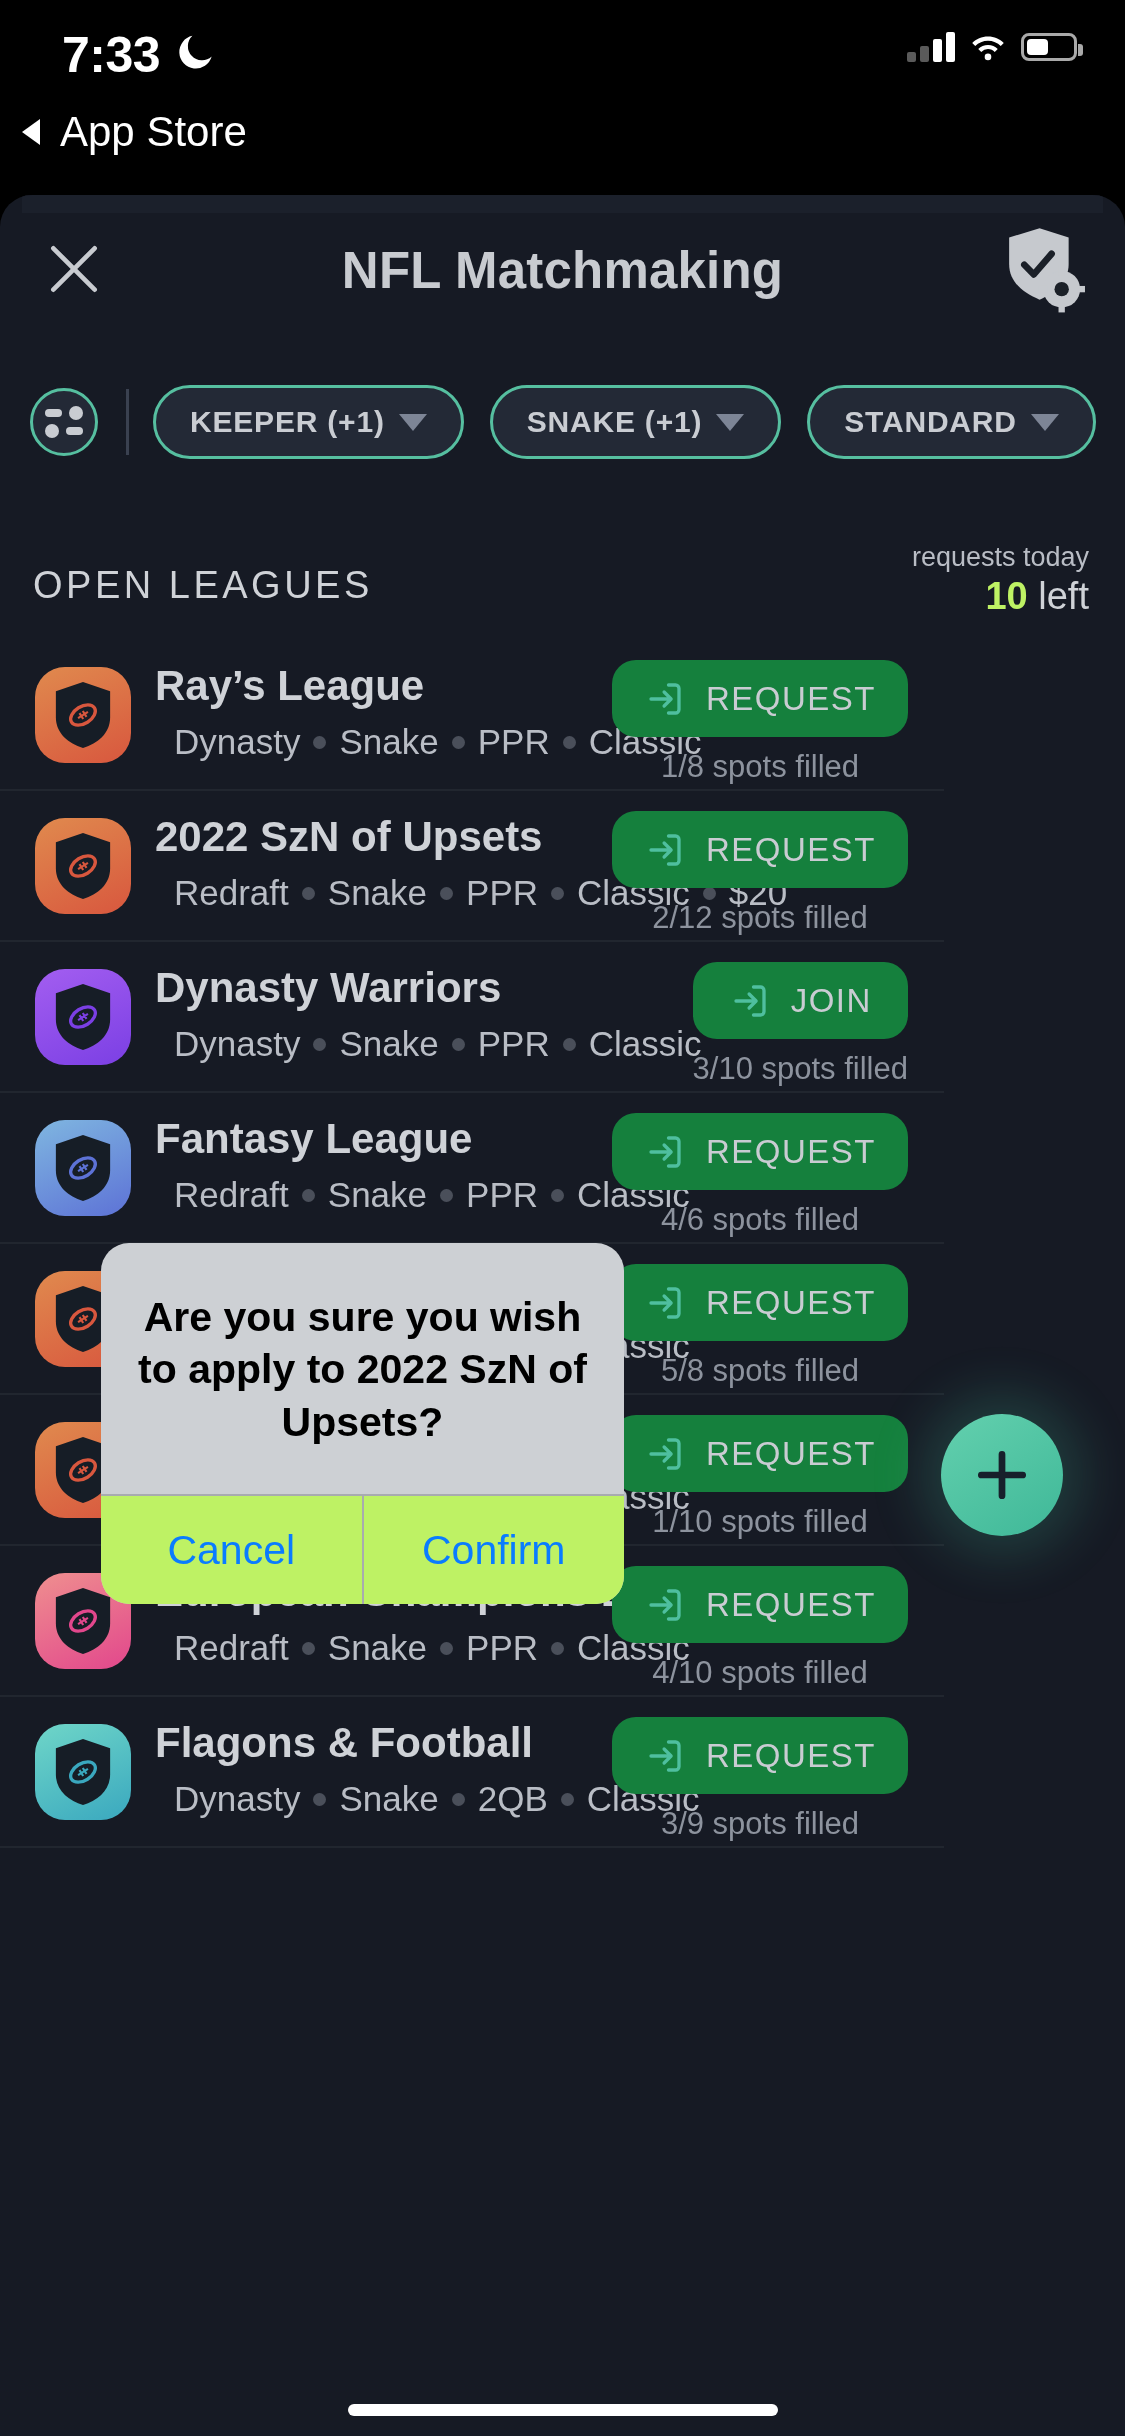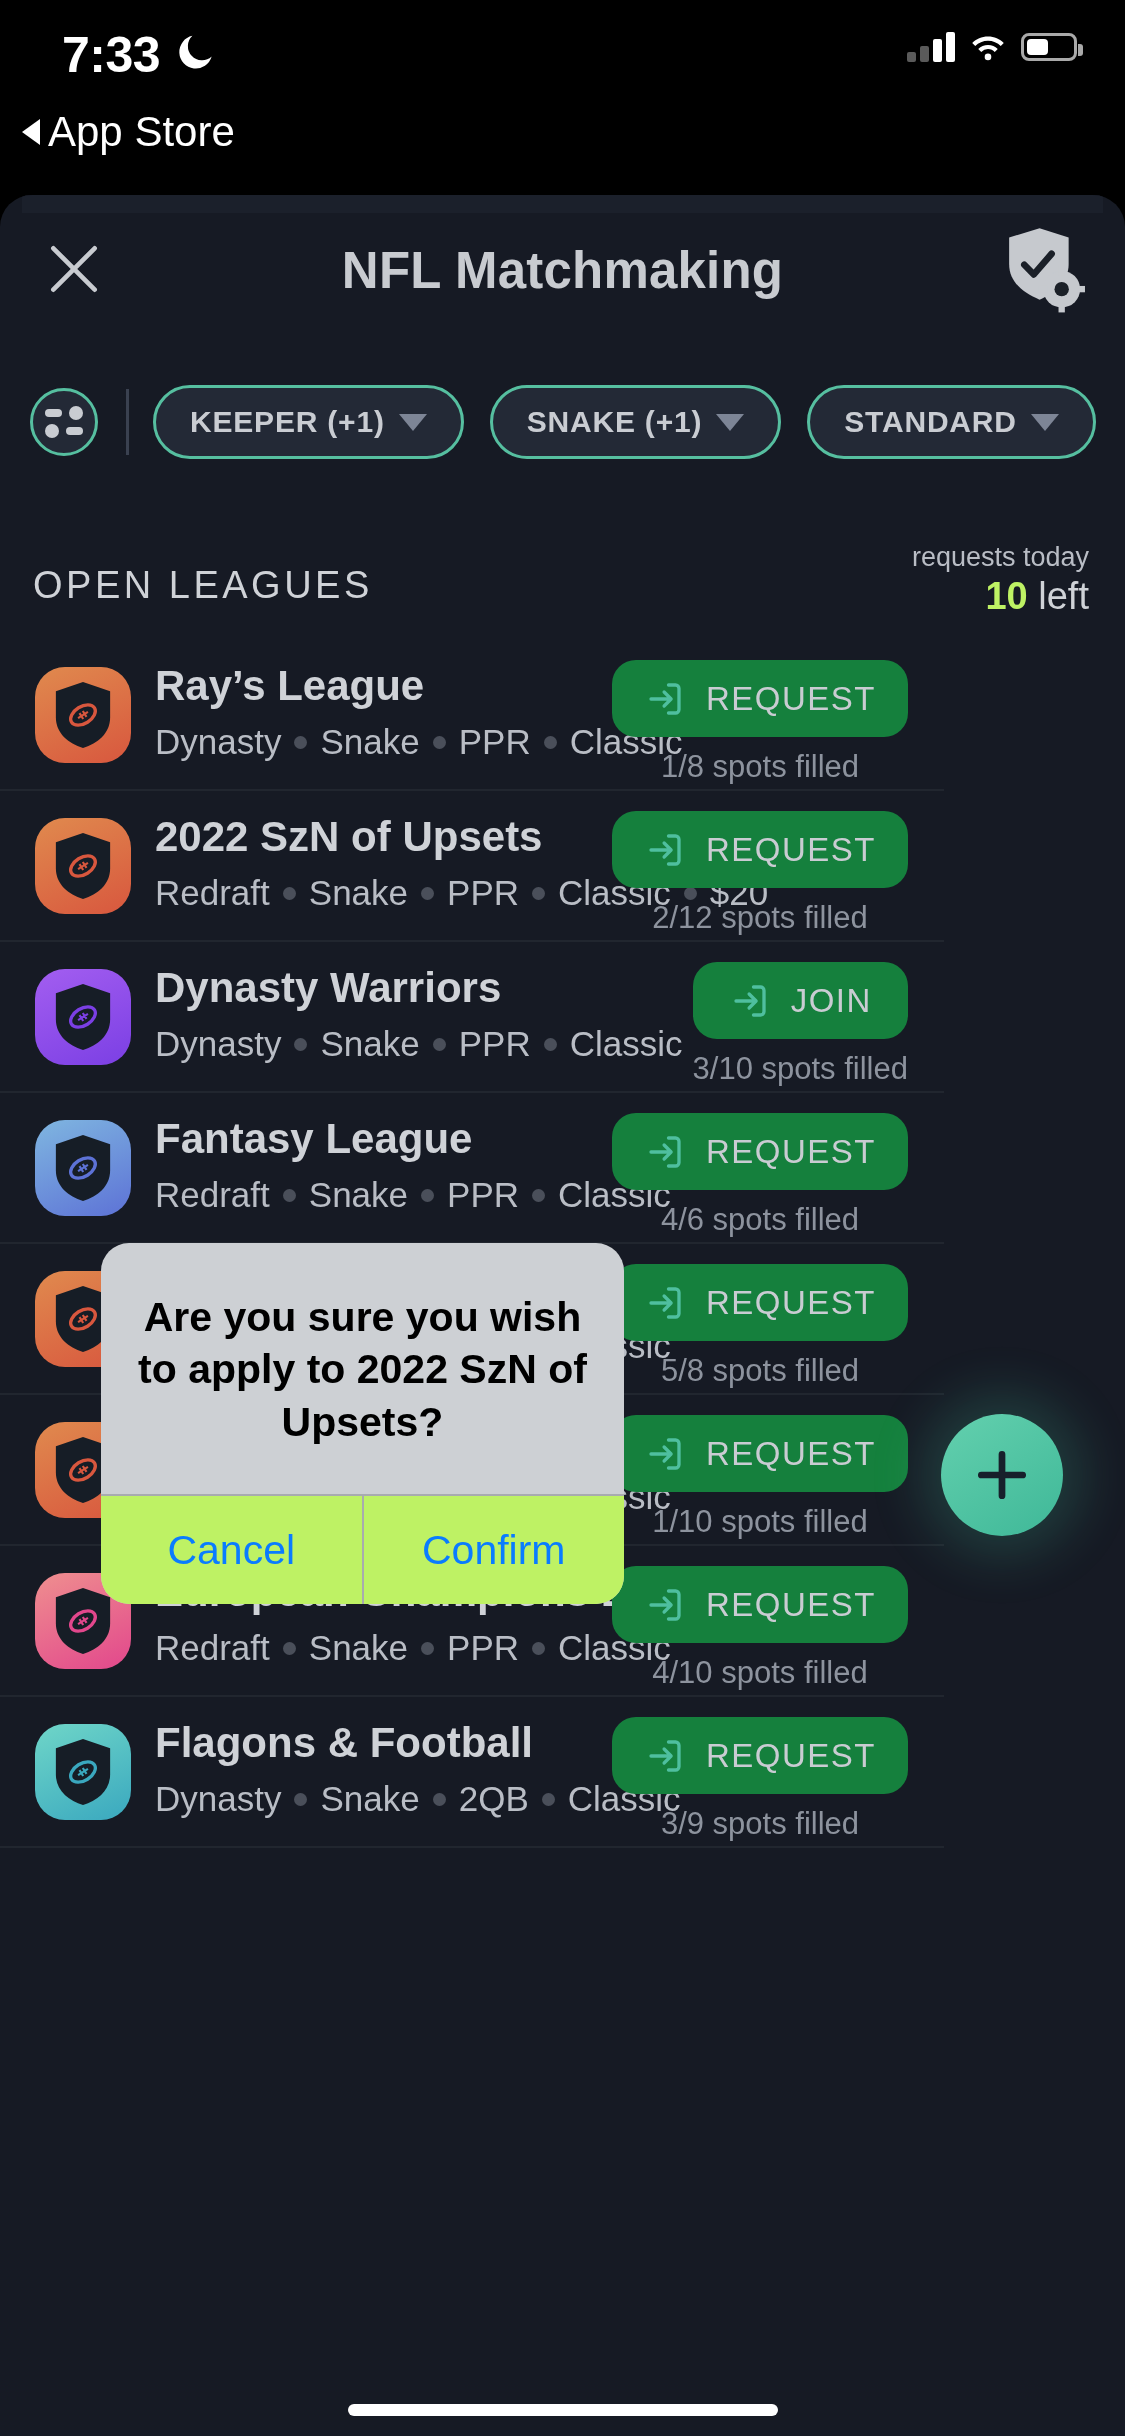--- a/index.html
+++ b/index.html
@@ -23,21 +23,21 @@
   .bars i { display: block; width: 9px; background: #fff; border-radius: 2px; }
   .bars i:nth-child(1) { height: 10px; background: #5a5a5a; }
   .bars i:nth-child(2) { height: 16px; background: #5a5a5a; }
   .bars i:nth-child(3) { height: 23px; background: #fff; }
   .bars i:nth-child(4) { height: 30px; background: #fff; }
   .battery { position: relative; width: 56px; height: 28px; border: 3px solid #a9a9a9; border-radius: 8px; }
   .battery::after { content:""; position:absolute; right:-9px; top:8px; width:5px; height:12px; background:#a9a9a9; border-radius:0 3px 3px 0; }
   .battery i { position:absolute; left:3px; top:3px; bottom:3px; width: 42%; background:#fff; border-radius:4px; display:block; }
   .backlink {
     position: absolute; left: 22px; top: 108px;
-    font-size: 42px; color: #fff; display: flex; align-items: center; gap: 8px;
+    font-size: 42px; color: #fff; display: flex; align-items: center; gap: 20px;
   }
   .backlink .tri { width:0;height:0;border-top:13px solid transparent;border-bottom:13px solid transparent;border-right:18px solid #fff; }
 
   
   .appshell {
     position: absolute; left: 0; top: 195px; width: 1125px; height: 2241px;
     background: #161a24; border-radius: 32px 32px 0 0; overflow: hidden;
   }
   .appshell::before {
     content:""; position:absolute; left:22px; right:22px; top:-22px; height:40px;
@@ -91,21 +91,21 @@
   
   .list { position:absolute; left:0; top:445px; width:944px; }
   .row { position:relative; height:151px; border-bottom:2px solid #21262f; }
   .avatar {
     position:absolute; left:35px; top:27px; width:96px; height:96px; border-radius:30px;
     display:flex; align-items:center; justify-content:center;
   }
   .avatar .shield { width:62px; height:70px; }
   .row-main { position:absolute; left:155px; top:22px; }
   .row-title { font-size:42px; font-weight:bold; color:#cfd2d7; white-space:nowrap; }
-  .row-sub { margin-top:12px; font-size:35px; color:#b9bdc5; display:flex; align-items:center; white-space:nowrap; }
+  .row-sub { margin-top:12px; font-size:35px; color:#b9bdc5; display:flex; align-items:center; white-space:nowrap;margin-left:19px; }
   .row-sub .dot { width:13px; height:13px; border-radius:50%; background:#4a4f5a; margin:0 13px; flex:none; }
   .row-action { position:absolute; right:36px; top:20px; text-align:center; }
   .action-btn {
     height:77px; border-radius:24px; background:#15803d;
     display:flex; align-items:center; justify-content:center; gap:20px; padding:0 32px;
     color:#c9ccd2; font-size:33px; letter-spacing:1.5px;
   }
   .action-btn svg { width:42px; height:42px; flex:none; }
   .spots { margin-top:12px; font-size:31px; color:#8d939e; }
 

